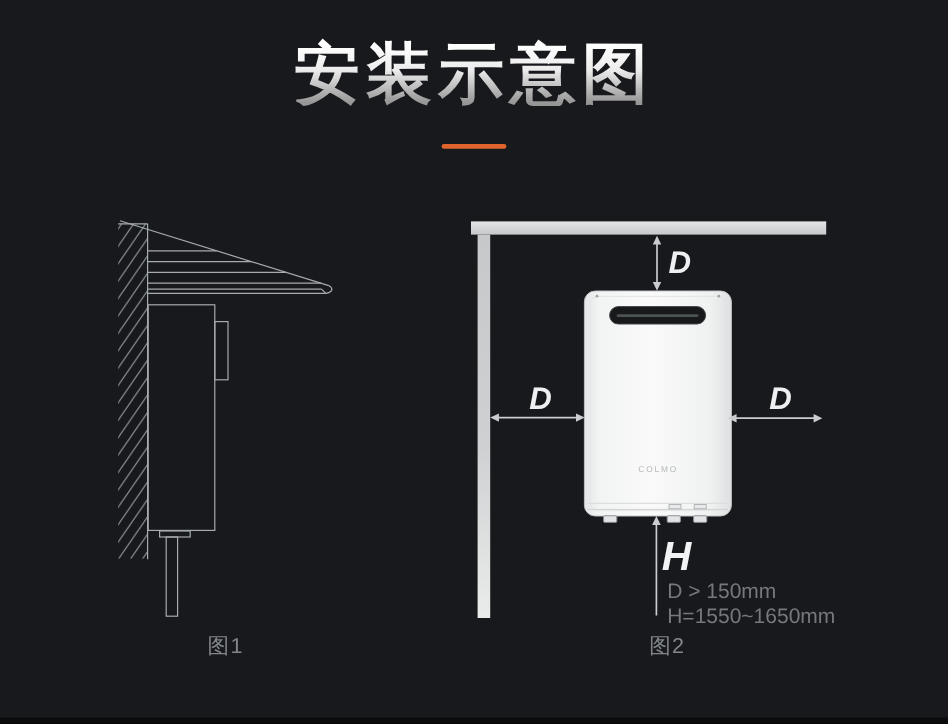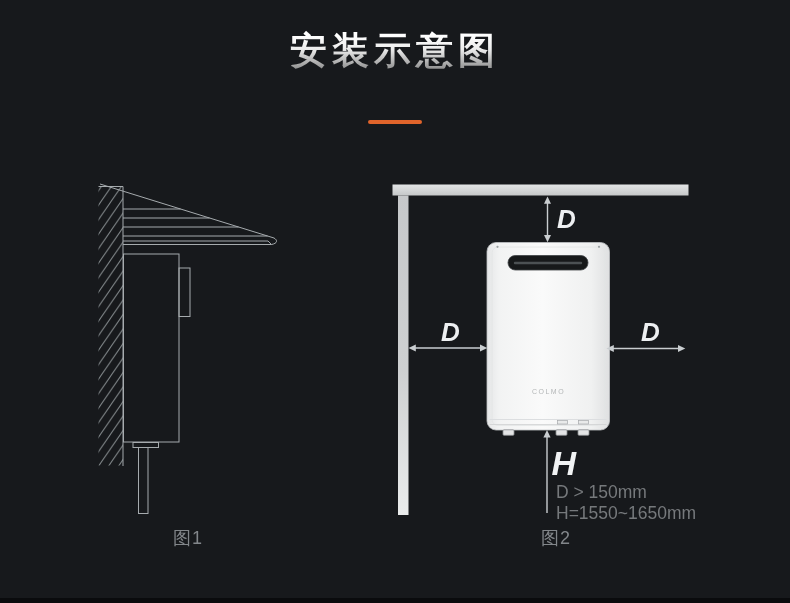--- a/index.html
+++ b/index.html
@@ -6,21 +6,21 @@
   .canvas{
     position:relative;
     width:790px;height:603px;
     background:#17191c;
     overflow:hidden;
     font-family:"Liberation Sans",sans-serif;
   }
   .title{
     position:absolute;top:30px;left:0;width:100%;
     margin:0;text-align:center;
-    font-size:37px;line-height:1.15;font-weight:700;letter-spacing:5px;
+    font-size:55px;line-height:1.15;font-weight:700;letter-spacing:5px;
     color:#dedede;
     background:linear-gradient(180deg,#ffffff 12%,#ececec 45%,#969696 88%);
     -webkit-background-clip:text;background-clip:text;
     -webkit-text-fill-color:transparent;
   }
   .divider{
     position:absolute;left:368px;top:120px;width:54px;height:4px;
     border-radius:2px;
   }
   .diagram-svg{position:absolute;left:0;top:0;}

